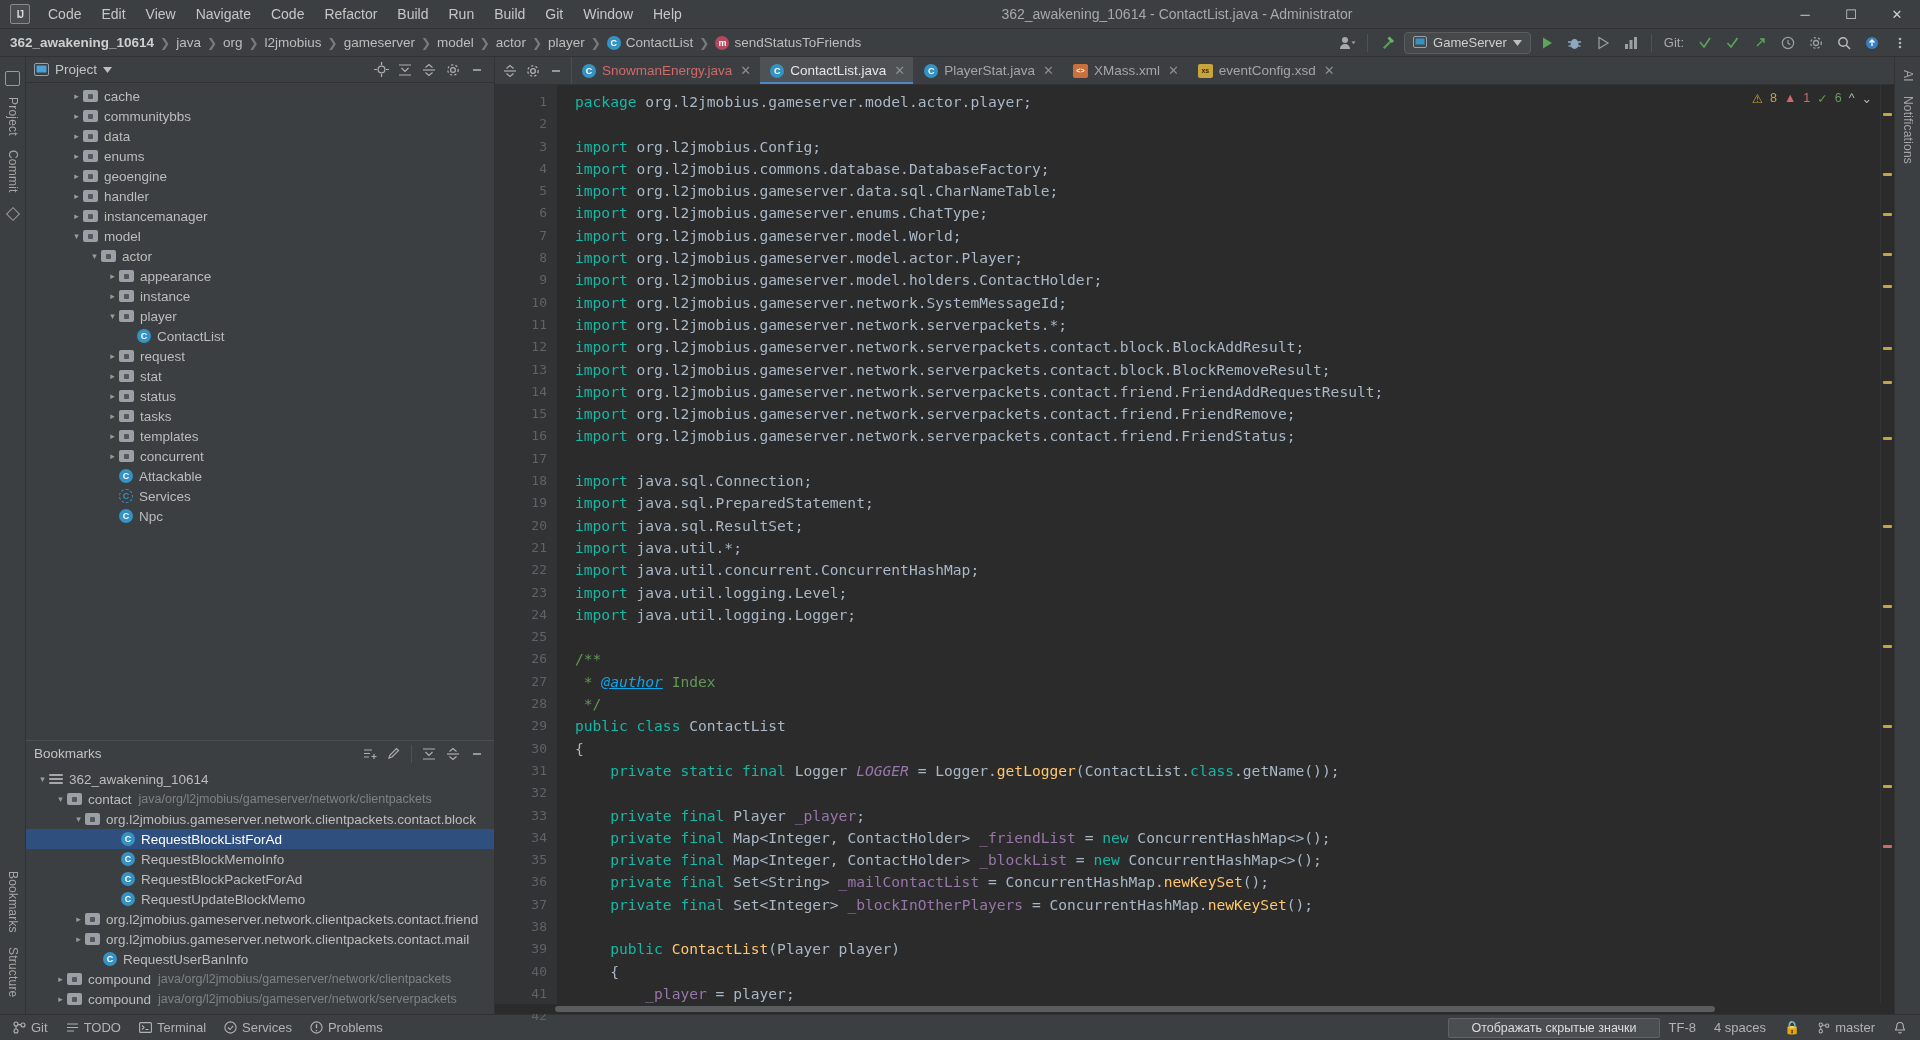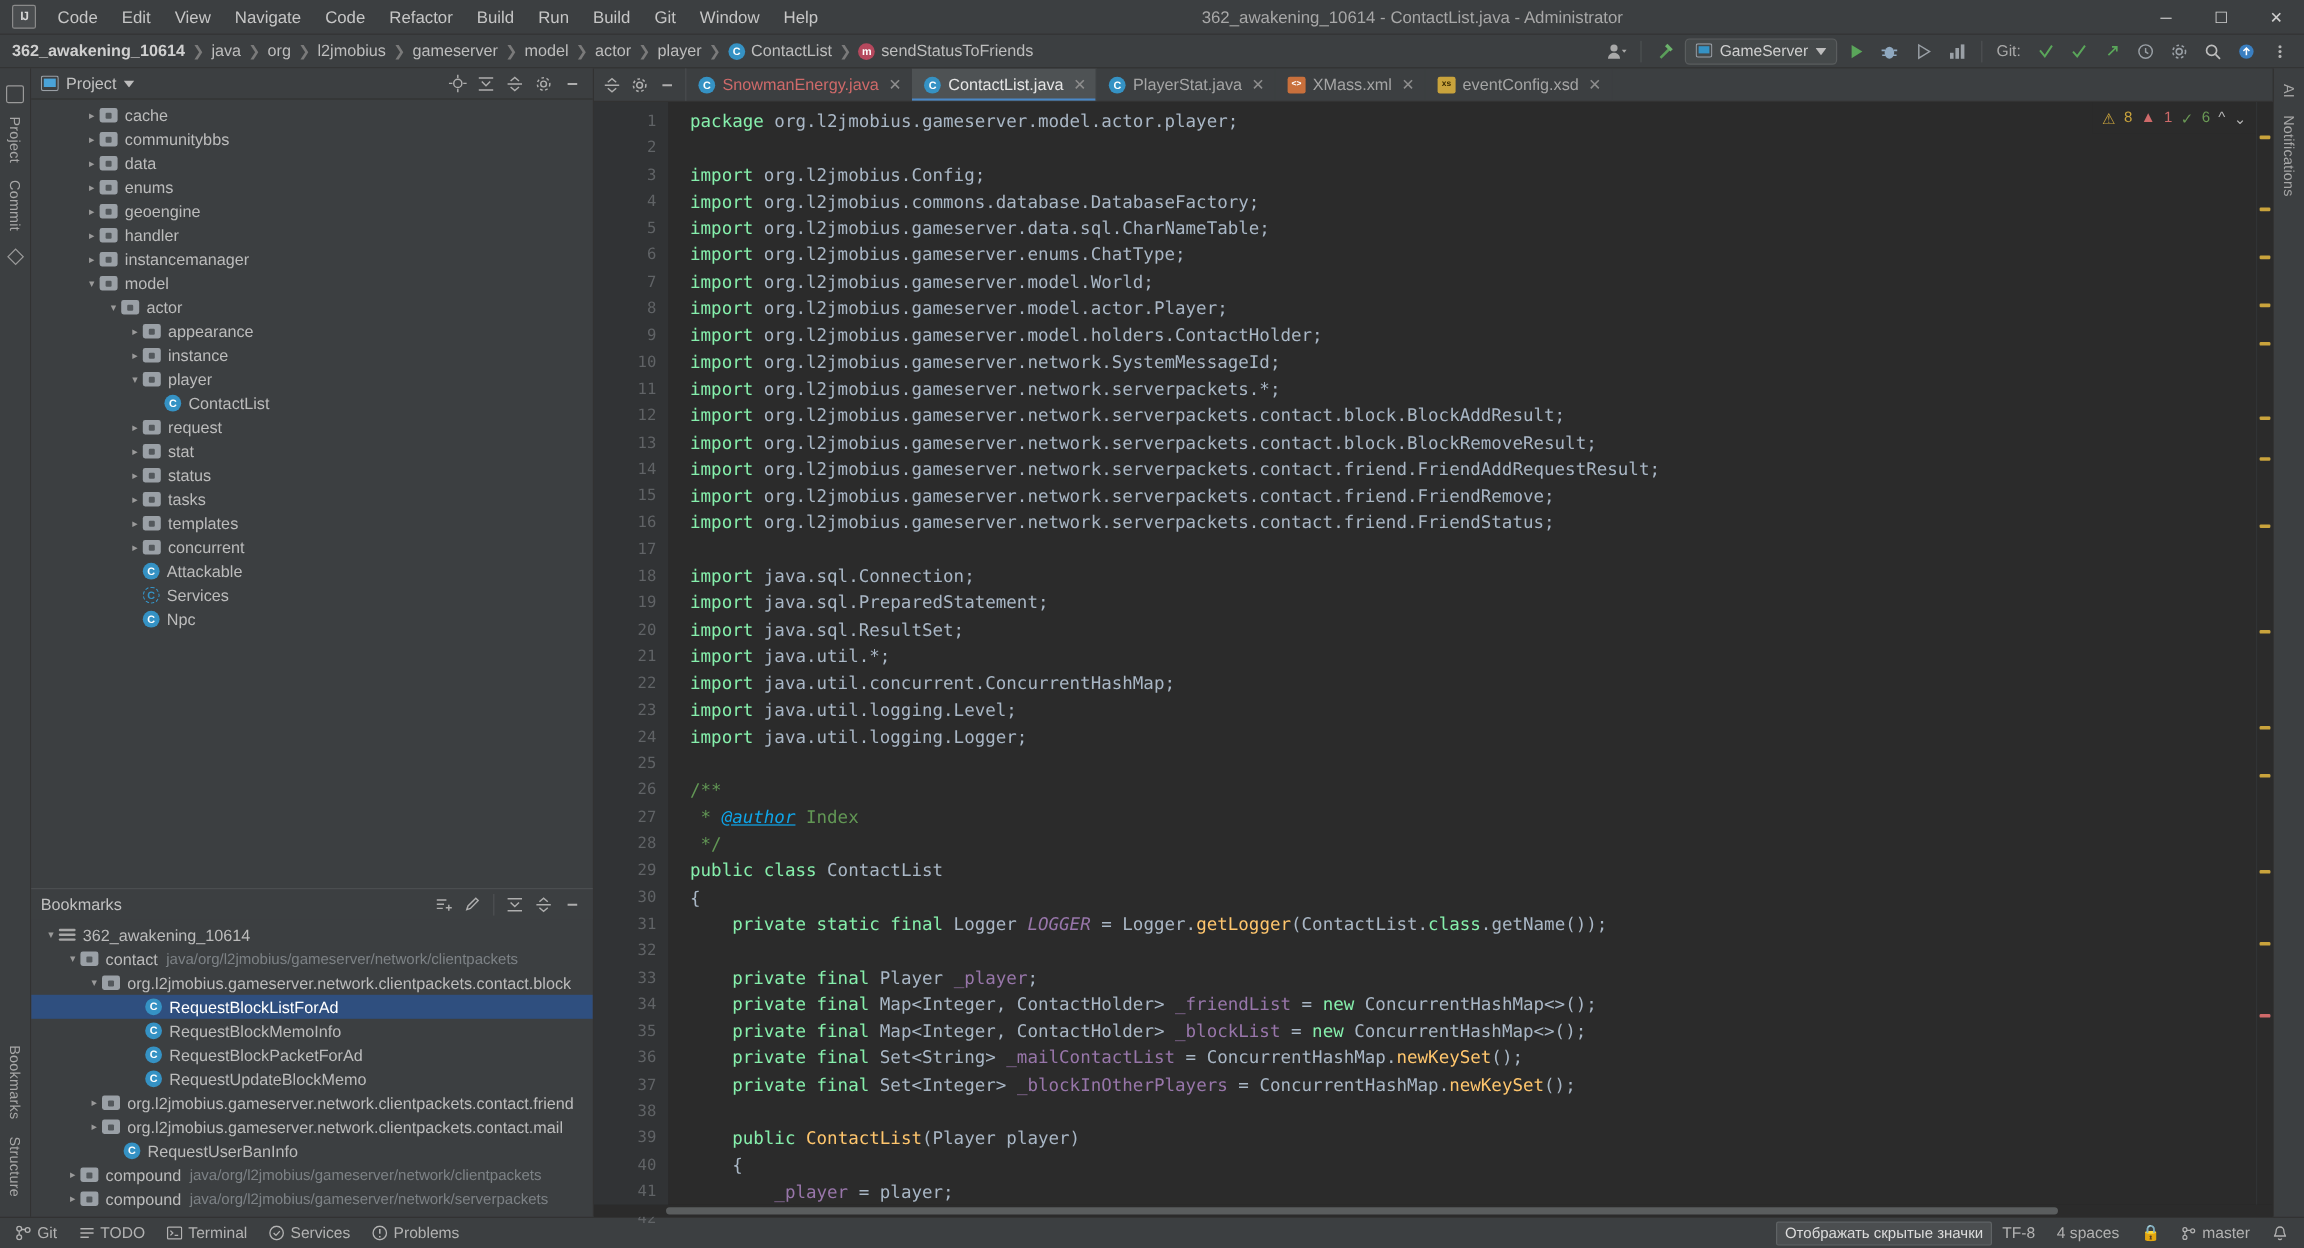--- a/index.html
+++ b/index.html
@@ -107,21 +107,21 @@
 
   .editor-body{flex:1;display:flex;min-height:0;position:relative;}
   .gutter{width:62px;flex:0 0 62px;background:#313335;text-align:right;padding-top:6px;
           font-family:"DejaVu Sans Mono",monospace;font-size:13px;color:#606366;user-select:none;}
   .gline{height:22.3px;line-height:22.3px;padding-right:10px;position:relative;}
   .fold{position:absolute;right:-9px;top:6px;width:9px;height:9px;color:#808080;font-size:9px;
         line-height:9px;}
   .code{flex:1;padding:6px 0 0 18px;font-family:"DejaVu Sans Mono",monospace;font-size:14.6px;
         color:#a9b7c6;overflow:hidden;white-space:pre;background:#2b2b2b;position:relative;}
   .cl{height:22.3px;line-height:22.3px;}
-  .kw{color:#86efac;}
+  .kw{color:#14b8a6;}
   .doc{color:#629755;}
   .tag{color:#0ea5e9;font-style:italic;text-decoration:underline;}
   .fld{color:#9876aa;}
   .sfld{color:#9876aa;font-style:italic;}
   .mth{color:#ffc66d;}
   .typ{color:#a9b7c6;}
 
   
   .stripe{width:14px;flex:0 0 14px;background:#2b2b2b;position:relative;border-left:1px solid #313335;}
   .stripe-m{position:absolute;right:2px;width:9px;height:3px;border-radius:1px;}
@@ -138,21 +138,21 @@
   
   .hscroll{height:10px;flex:0 0 10px;background:#2b2b2b;position:relative;}
   .hthumb{position:absolute;left:60px;top:2px;height:6px;width:1160px;background:#5a5d5e;border-radius:3px;}
 
   
   .statusbar{height:26px;flex:0 0 26px;background:#3c3f41;display:flex;align-items:center;
              border-top:1px solid #323232;padding:0 4px;font-size:13px;color:#b2b2b2;}
   .sb-item{display:flex;align-items:center;gap:5px;padding:2px 9px;cursor:default;white-space:nowrap;}
   .sb-right{margin-left:auto;display:flex;align-items:center;}
   .tooltip{background:#4b4e50;border:1px solid #5f6365;color:#dcdcdc;font-size:12.5px;
-           padding:2px 6px;border-radius:2px;}
+           padding:2px 22px;border-radius:2px;}
   svg{display:block;}
 </style>
 </head>
 <body>
 
 <div class="app">
 
   <div class="titlebar">
     <div class="ij-logo">IJ</div>
     <div class="menubar">

